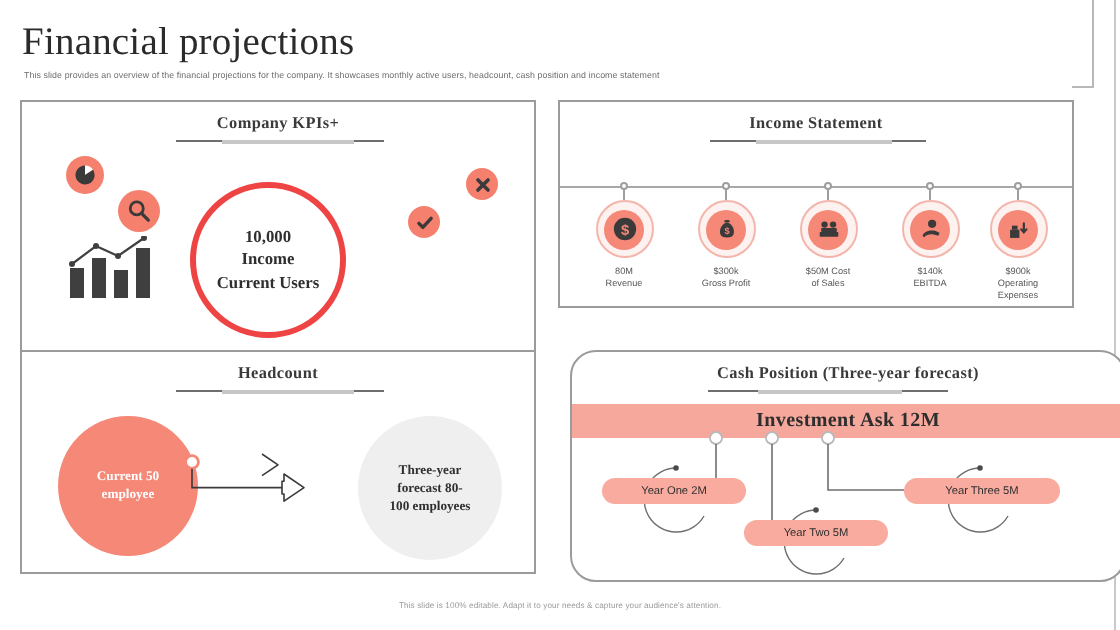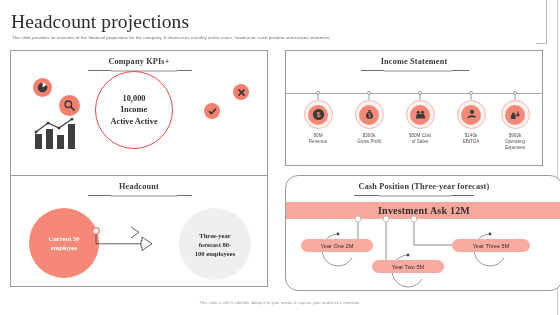--- a/index.html
+++ b/index.html
@@ -49,21 +49,21 @@
     background: #b9b9b9;
   }
 
   
   .panel {
     position: absolute;
     border: 1px solid #9b9b9b;
     background: #ffffff;
   }
   #panel-kpi      { left: 10px;  top: 50px;  width: 258px; height: 136px; }
-  #panel-income   { left: 285px; top: 50px;  width: 258px; height: 116px; }
+  #panel-income   { left: 279px; top: 50px;  width: 258px; height: 104px; }
   #panel-headcount{ left: 10px;  top: 175px; width: 258px; height: 112px; }
   #panel-cash     { left: 285px; top: 175px; width: 278px; height: 116px; border-radius: 13px; }
 
   .panel-title {
     position: absolute;
     left: 0; right: 0; top: 6px;
     text-align: center;
     font-family: "Liberation Serif", serif;
     font-weight: 700;
     font-size: 8.2px;
@@ -103,23 +103,23 @@
   #kpi-check-badge  { left: 193px; top: 52px; width: 16px; height: 16px; }
   #kpi-x-badge      { left: 222px; top: 33px; width: 16px; height: 16px; }
 
   .kpi-bars {
     position: absolute;
     left: 20px; top: 67px;
     width: 50px; height: 32px;
   }
   .kpi-circle-main {
     position: absolute;
-    left: 84px; top: 20px;
+    left: 84px; top: 40px;
     width: 78px; height: 78px;
-    border: 1px solid #ef4444;
+    border: 3px solid #ef4444;
     border-radius: 50%;
     display: flex;
     align-items: center;
     justify-content: center;
     text-align: center;
   }
   .kpi-circle-text {
     font-family: "Liberation Serif", serif;
     font-weight: 700;
     font-size: 8.4px;
@@ -267,21 +267,21 @@
     font-size: 4.1px;
     color: #9a9a9a;
     letter-spacing: 0.05px;
   }
 </style>
 </head>
 <body>
 
 <div class="slide">
 
-  <div class="page-title">Headcount projections</div>
+  <div class="page-title">Financial projections</div>
   <div class="page-subtitle">This slide provides an overview of the financial projections for the company. It showcases monthly active users, headcount, cash position and income statement</div>
 
   <div class="edge-rule-a"></div>
   <div class="edge-rule-c"></div>
   <div class="edge-rule-b"></div>
 
   <div class="panel" id="panel-kpi">
     <div class="panel-title">Company KPIs+</div>
     <div class="title-rule"></div>
     <div class="title-rule light"></div>
@@ -324,21 +324,21 @@
         <circle cx="17" cy="5" r="1.5" fill="#3f3f3f"></circle>
         <circle cx="28" cy="10" r="1.5" fill="#3f3f3f"></circle>
         <circle cx="41" cy="1" r="1.5" fill="#3f3f3f"></circle>
       </svg>
     </div>
 
     <div class="kpi-circle-main">
       <div class="kpi-circle-text">
         <div>10,000</div>
         <div>Income</div>
-        <div>Active Active</div>
+        <div>Current Users</div>
       </div>
     </div>
   </div>
 
   <div class="panel" id="panel-income">
     <div class="panel-title">Income Statement</div>
     <div class="title-rule"></div>
     <div class="title-rule light"></div>
     <div class="income-rail"></div>
 

